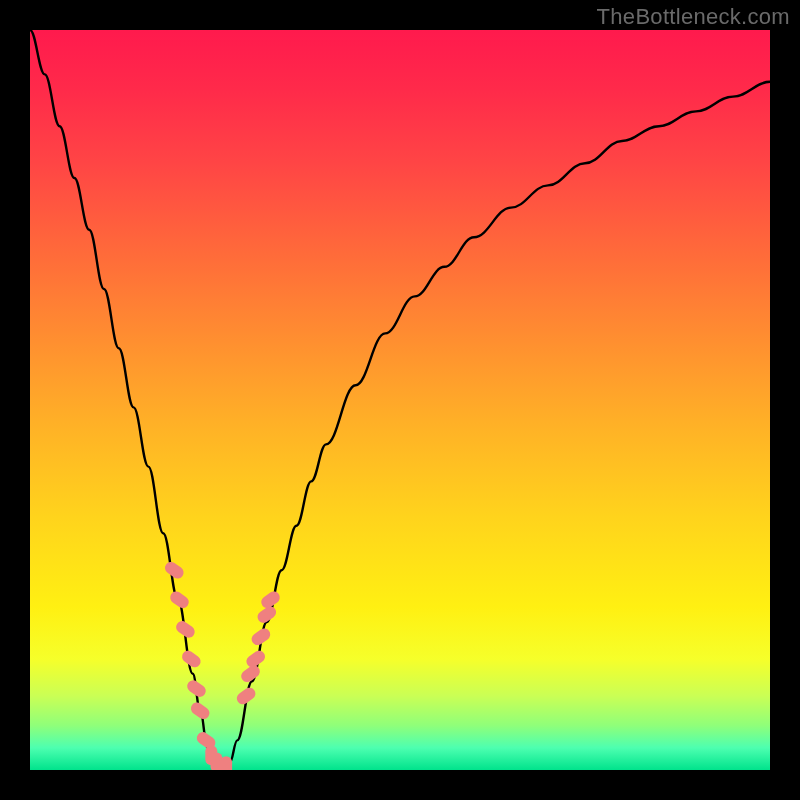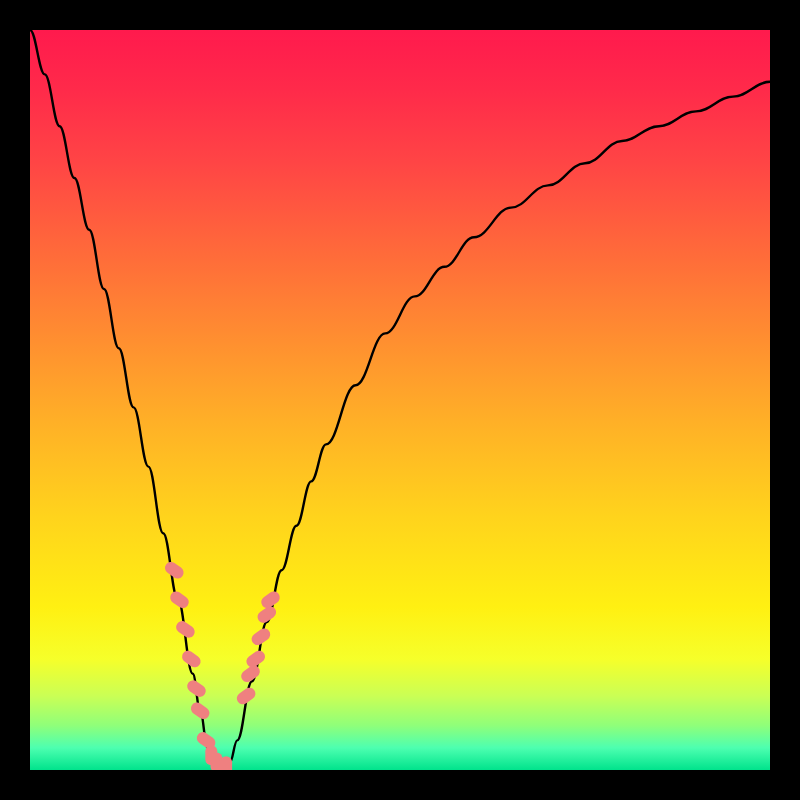--- a/index.html
+++ b/index.html
@@ -80,13 +80,14 @@
           <rect x="210.1" y="656.0" width="12" height="20" rx="6" ry="6" fill="#ef8080" transform="rotate(55 216.1 666.0)"></rect>
           <rect x="214.5" y="633.8" width="12" height="20" rx="6" ry="6" fill="#ef8080" transform="rotate(55 220.5 643.8)"></rect>
           <rect x="219.7" y="619.0" width="12" height="20" rx="6" ry="6" fill="#ef8080" transform="rotate(55 225.7 629.0)"></rect>
           <rect x="224.9" y="596.8" width="12" height="20" rx="6" ry="6" fill="#ef8080" transform="rotate(55 230.9 606.8)"></rect>
           <rect x="230.8" y="574.6" width="12" height="20" rx="6" ry="6" fill="#ef8080" transform="rotate(55 236.8 584.6)"></rect>
           <rect x="234.5" y="559.8" width="12" height="20" rx="6" ry="6" fill="#ef8080" transform="rotate(55 240.5 569.8)"></rect>
         </g>
     </svg>
   </div>
 
+  <div class="watermark">TheBottleneck.com</div>
 </div>
 
 </body></html>

